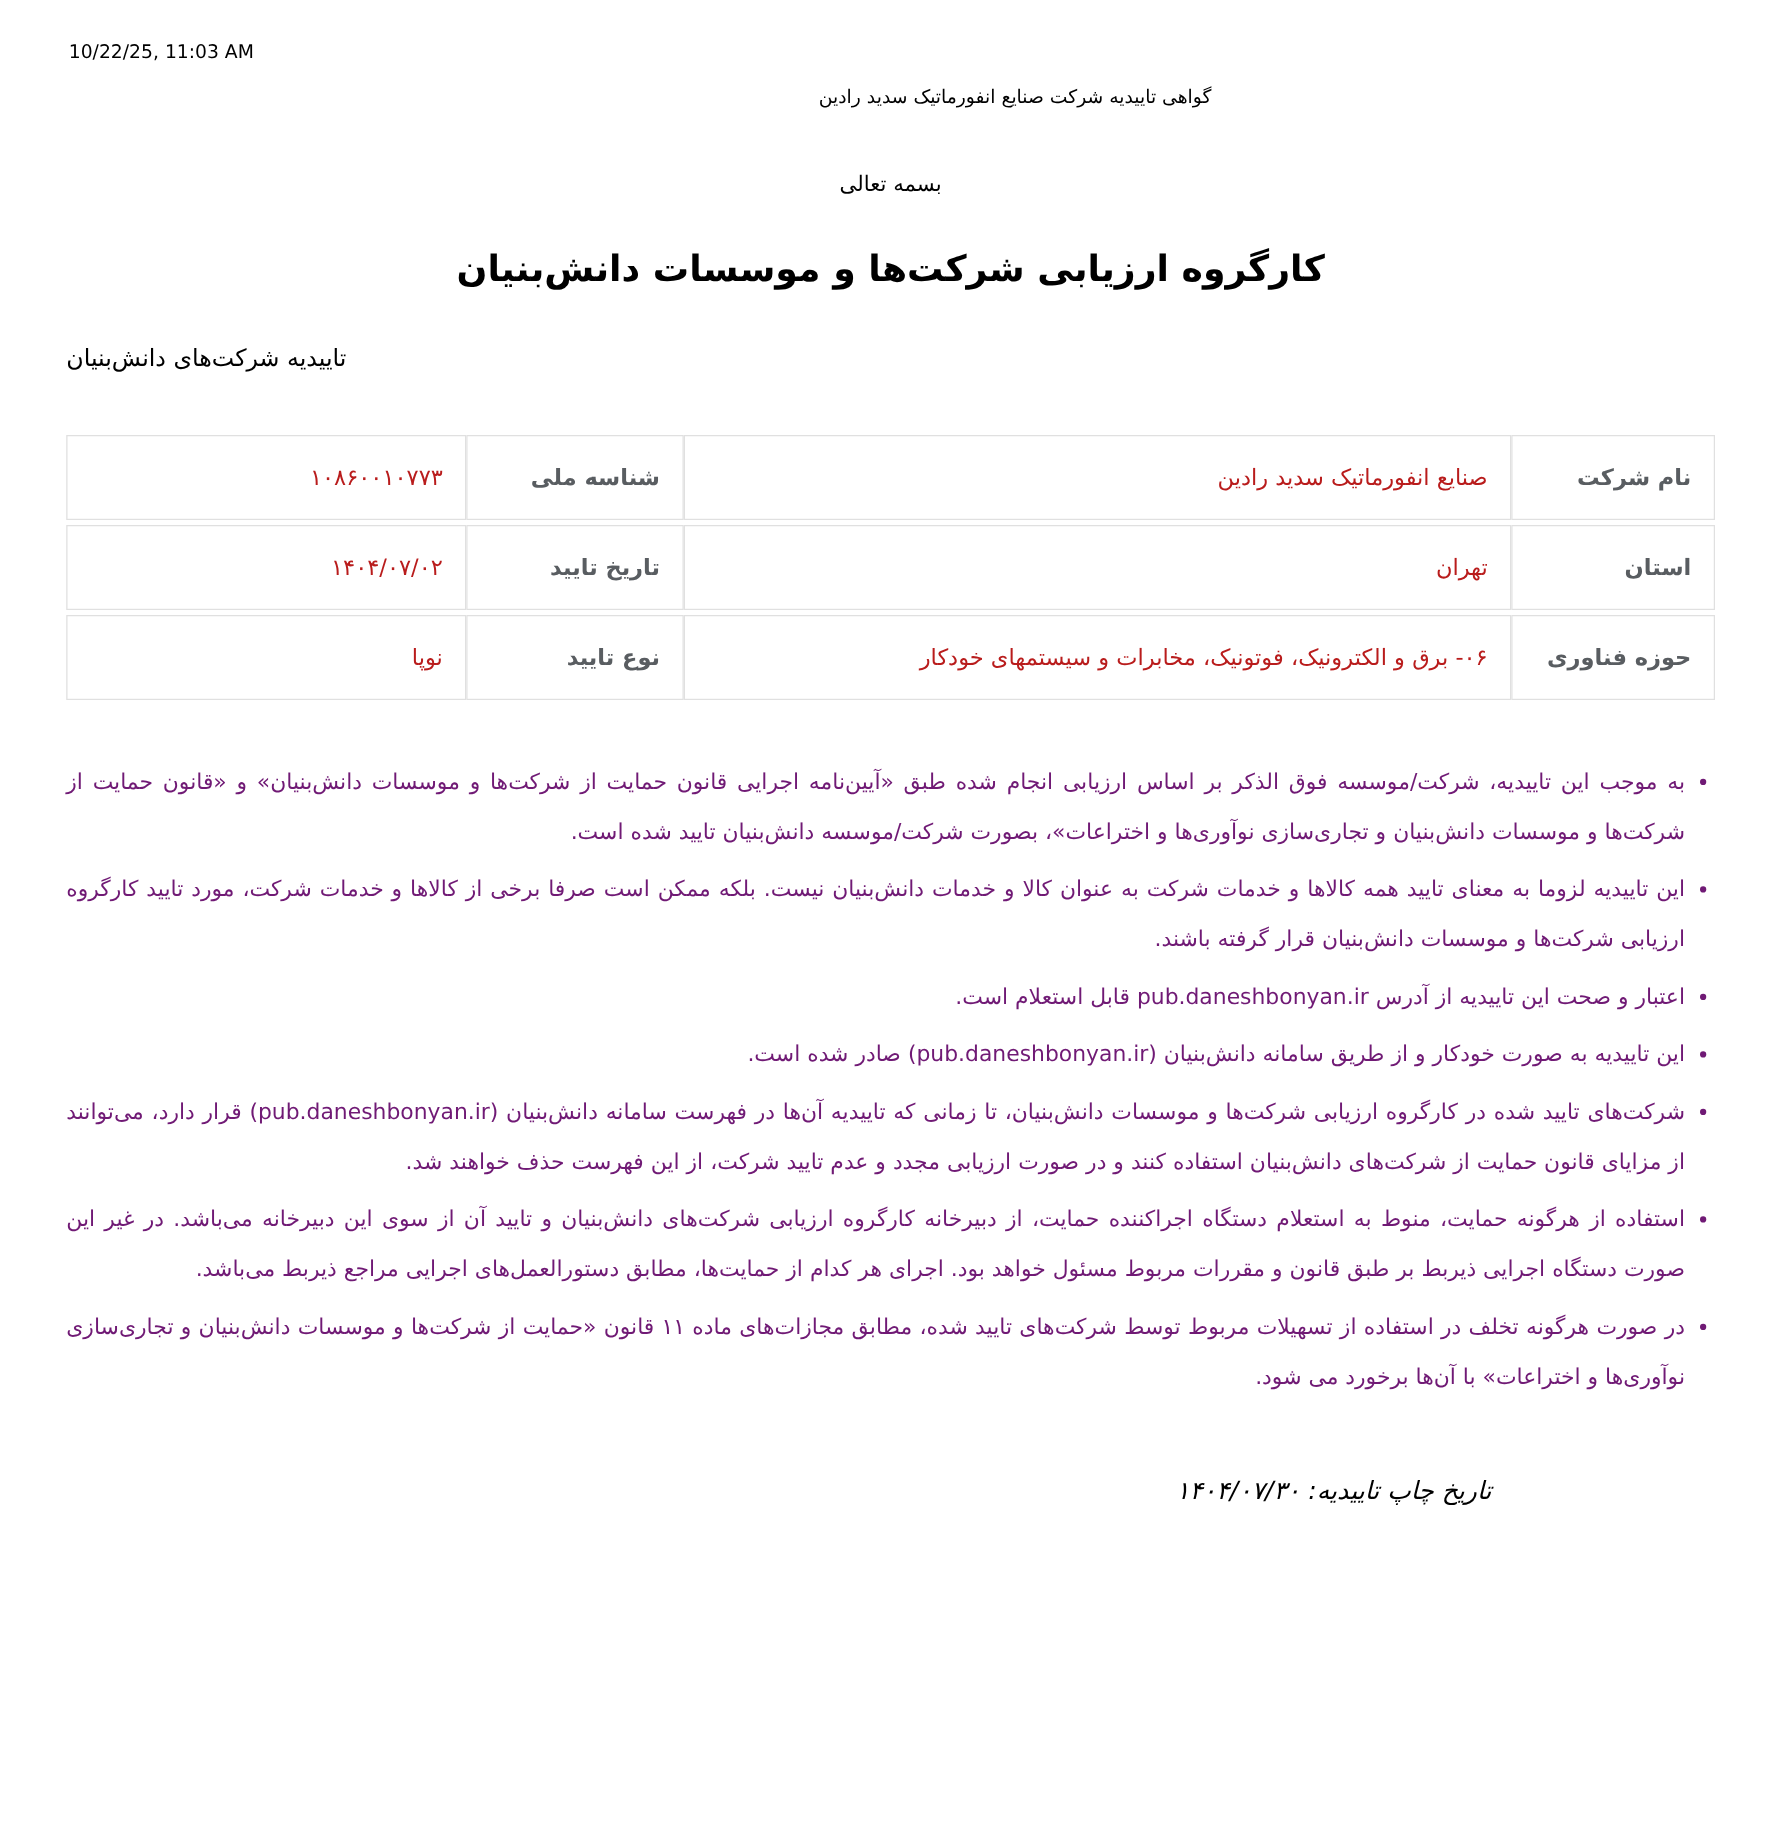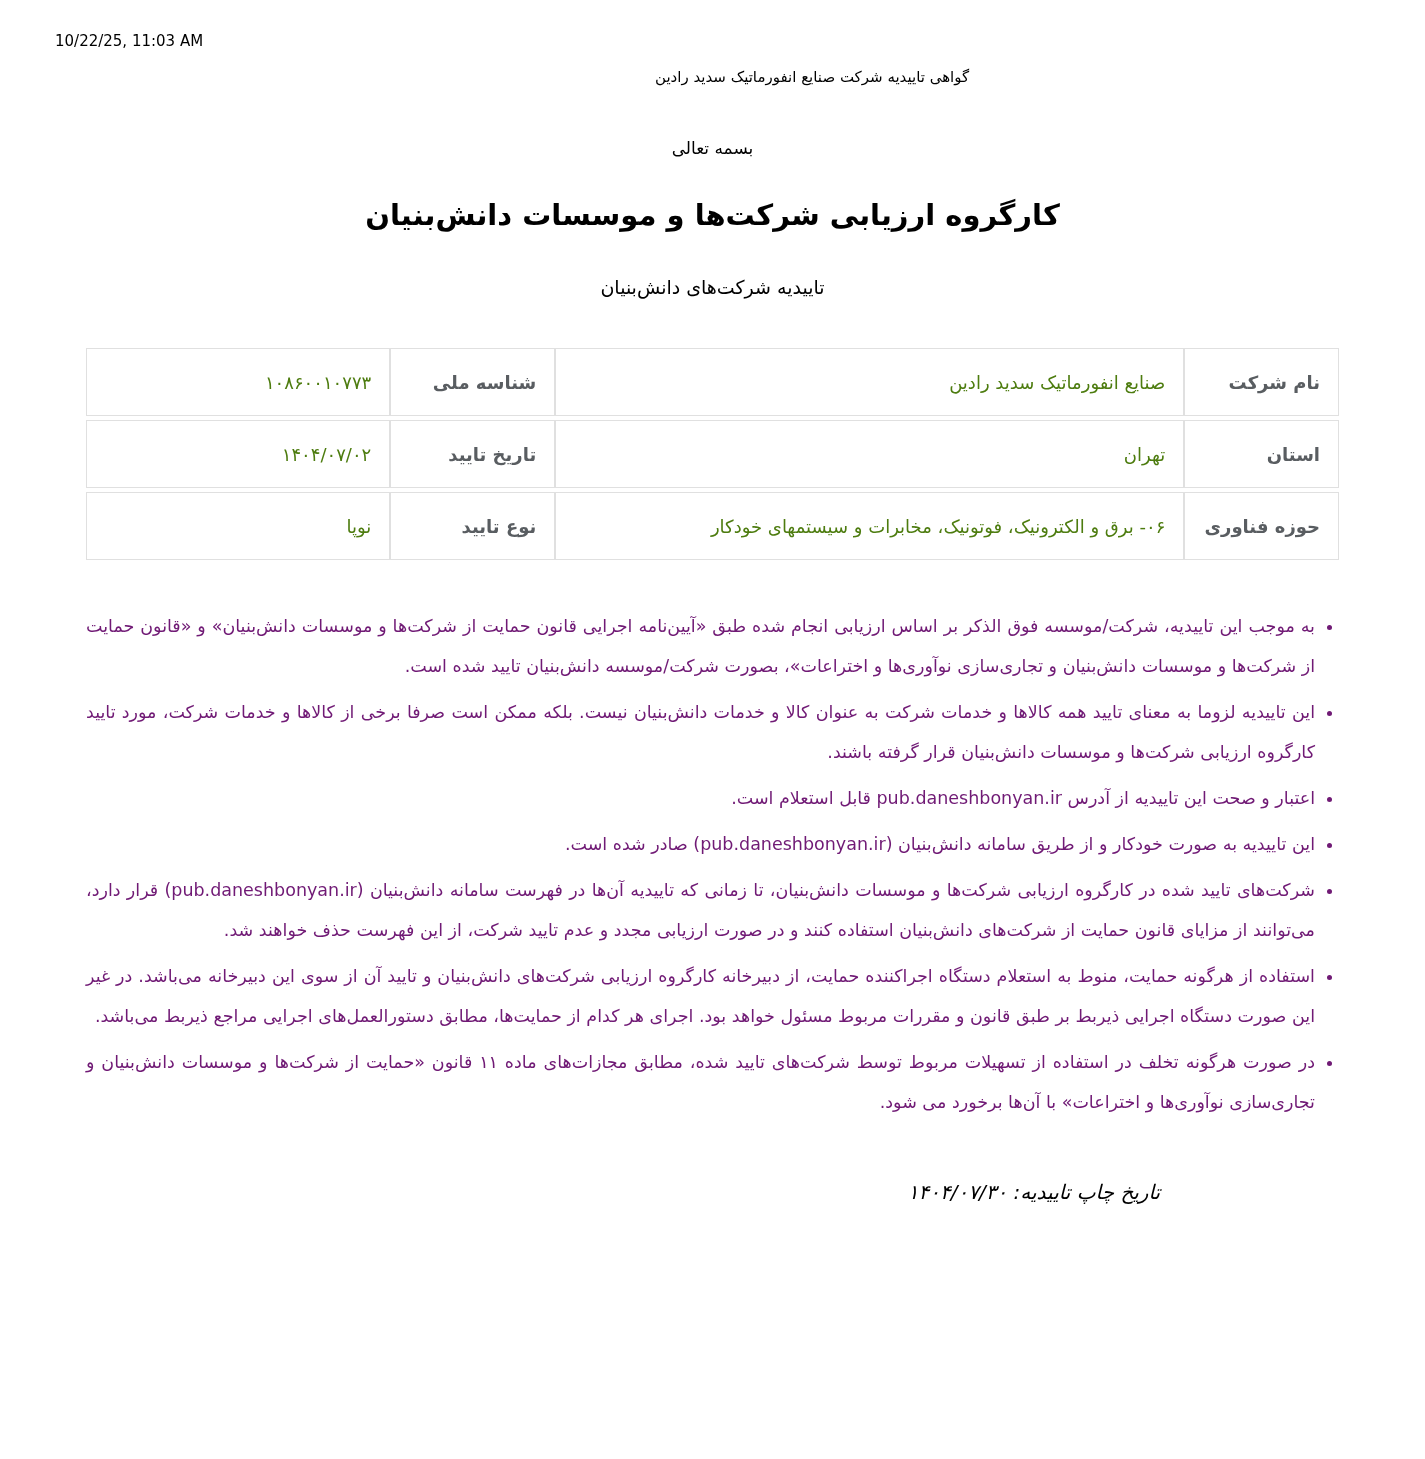--- a/index.html
+++ b/index.html
@@ -14,45 +14,45 @@
     font-family: "DejaVu Sans", sans-serif;
     color: #111;
   }
 
   
   .print-header { position: absolute; top: 30px; left: 0; width: 100%; height: 26px; font-size: 15px; color: #000; }
   .print-datetime { position: absolute; left: 55px; top: 2px; direction: ltr; white-space: nowrap; }
   .print-doctitle { position: absolute; left: 655px; top: 2px; direction: rtl; white-space: nowrap; margin-top: 36px; }
 
   
-  .content { direction: rtl; padding: 138px 86px 0; }
+  .content { direction: rtl; padding: 138px 53px 0; }
 
   .bismillah { text-align: center; font-size: 17px; font-weight: 400; color: #000; }
   .doc-title { text-align: center; font-size: 29px; font-weight: 700; color: #000; margin-top: 40px; }
-  .doc-subtitle { text-align: center; font-size: 19px; font-weight: 400; color: #000; margin-top: 44px; }
+  .doc-subtitle { text-align: left; font-size: 19px; font-weight: 400; color: #000; margin-top: 44px; }
 
   table.info-table {
     width: 100%;
     margin-top: 46px;
     border-collapse: separate;
     border-spacing: 0 4px;
     table-layout: fixed;
   }
   .info-table td {
     border: 1px solid #e0e0e0;
     background: #fff;
     height: 68px;
     vertical-align: middle;
     padding: 6px 18px;
     font-size: 18px;
     text-align: right;
     overflow: hidden;
   }
   .info-table td.cell-label { font-weight: 700; color: #595d61; }
-  .info-table td.cell-value { color: #4d7c0f; }
+  .info-table td.cell-value { color: #b91c1c; }
   .col-l1 { width: 150px; }
   .col-v1 { width: 610px; }
   .col-l2 { width: 160px; }
   .col-v2 { width: 295px; }
 
   ul.notes { margin-top: 42px; padding-right: 24px; list-style: disc; }
   ul.notes li {
     font-size: 17.5px;
     line-height: 40px;
     text-align: justify;

